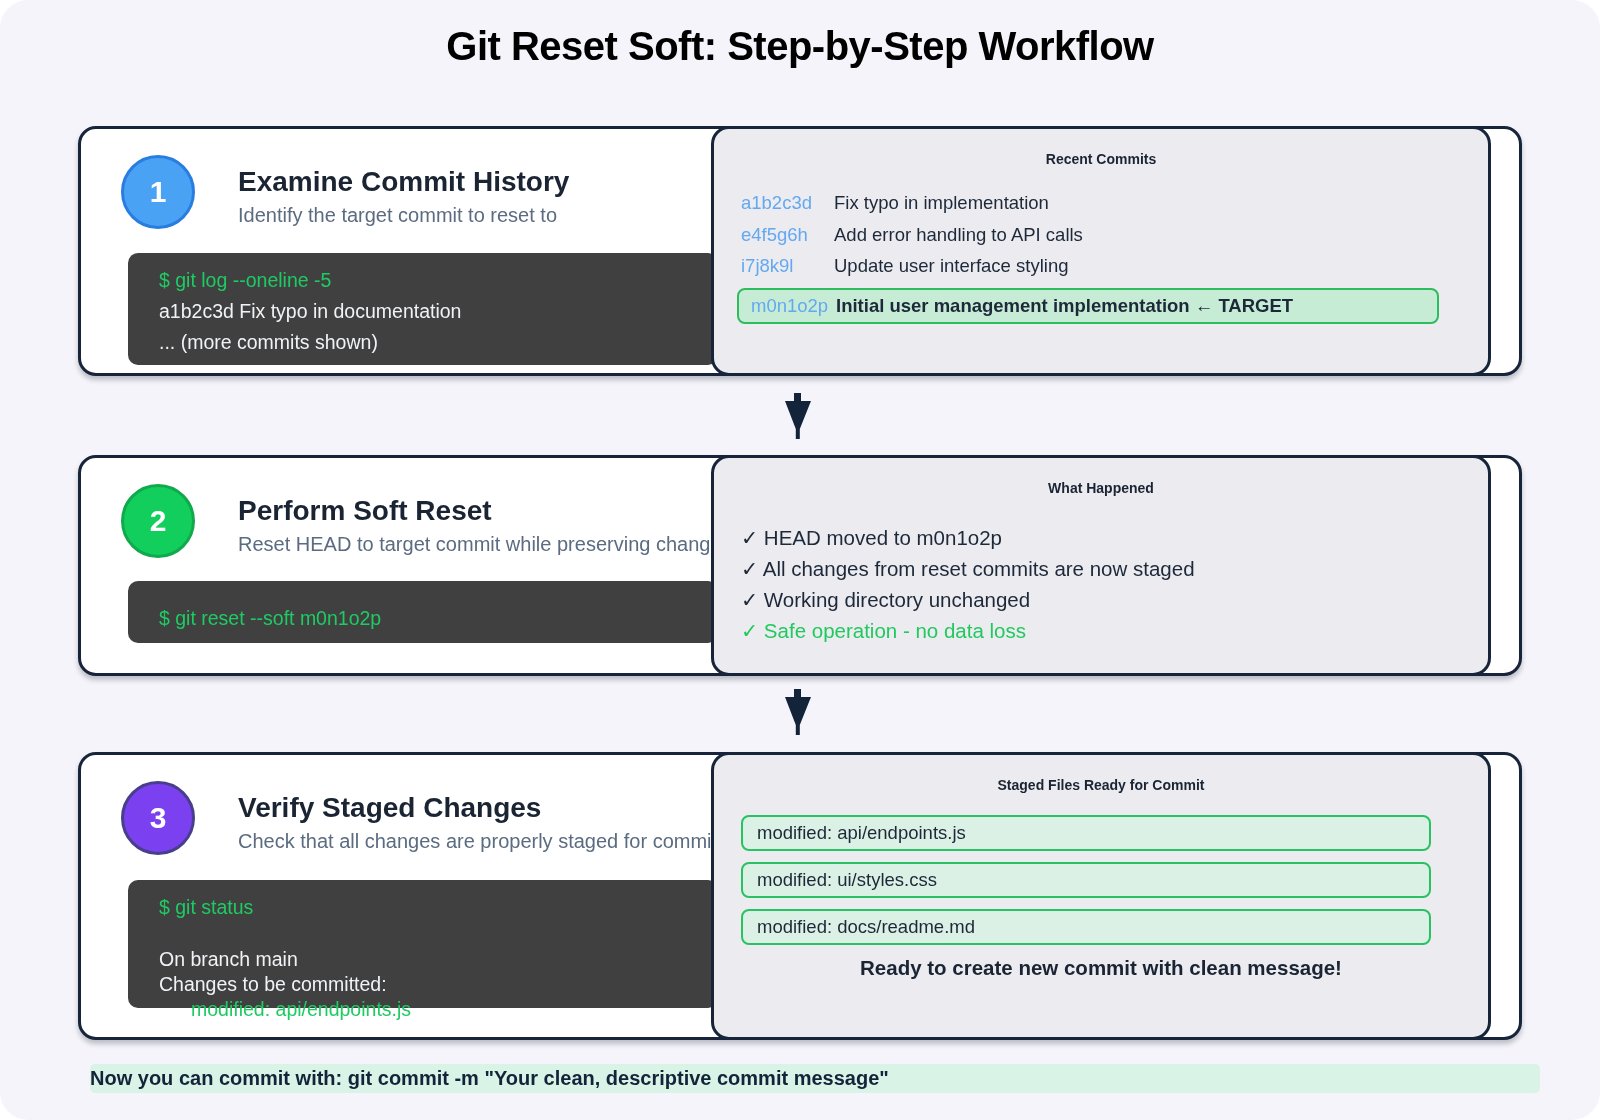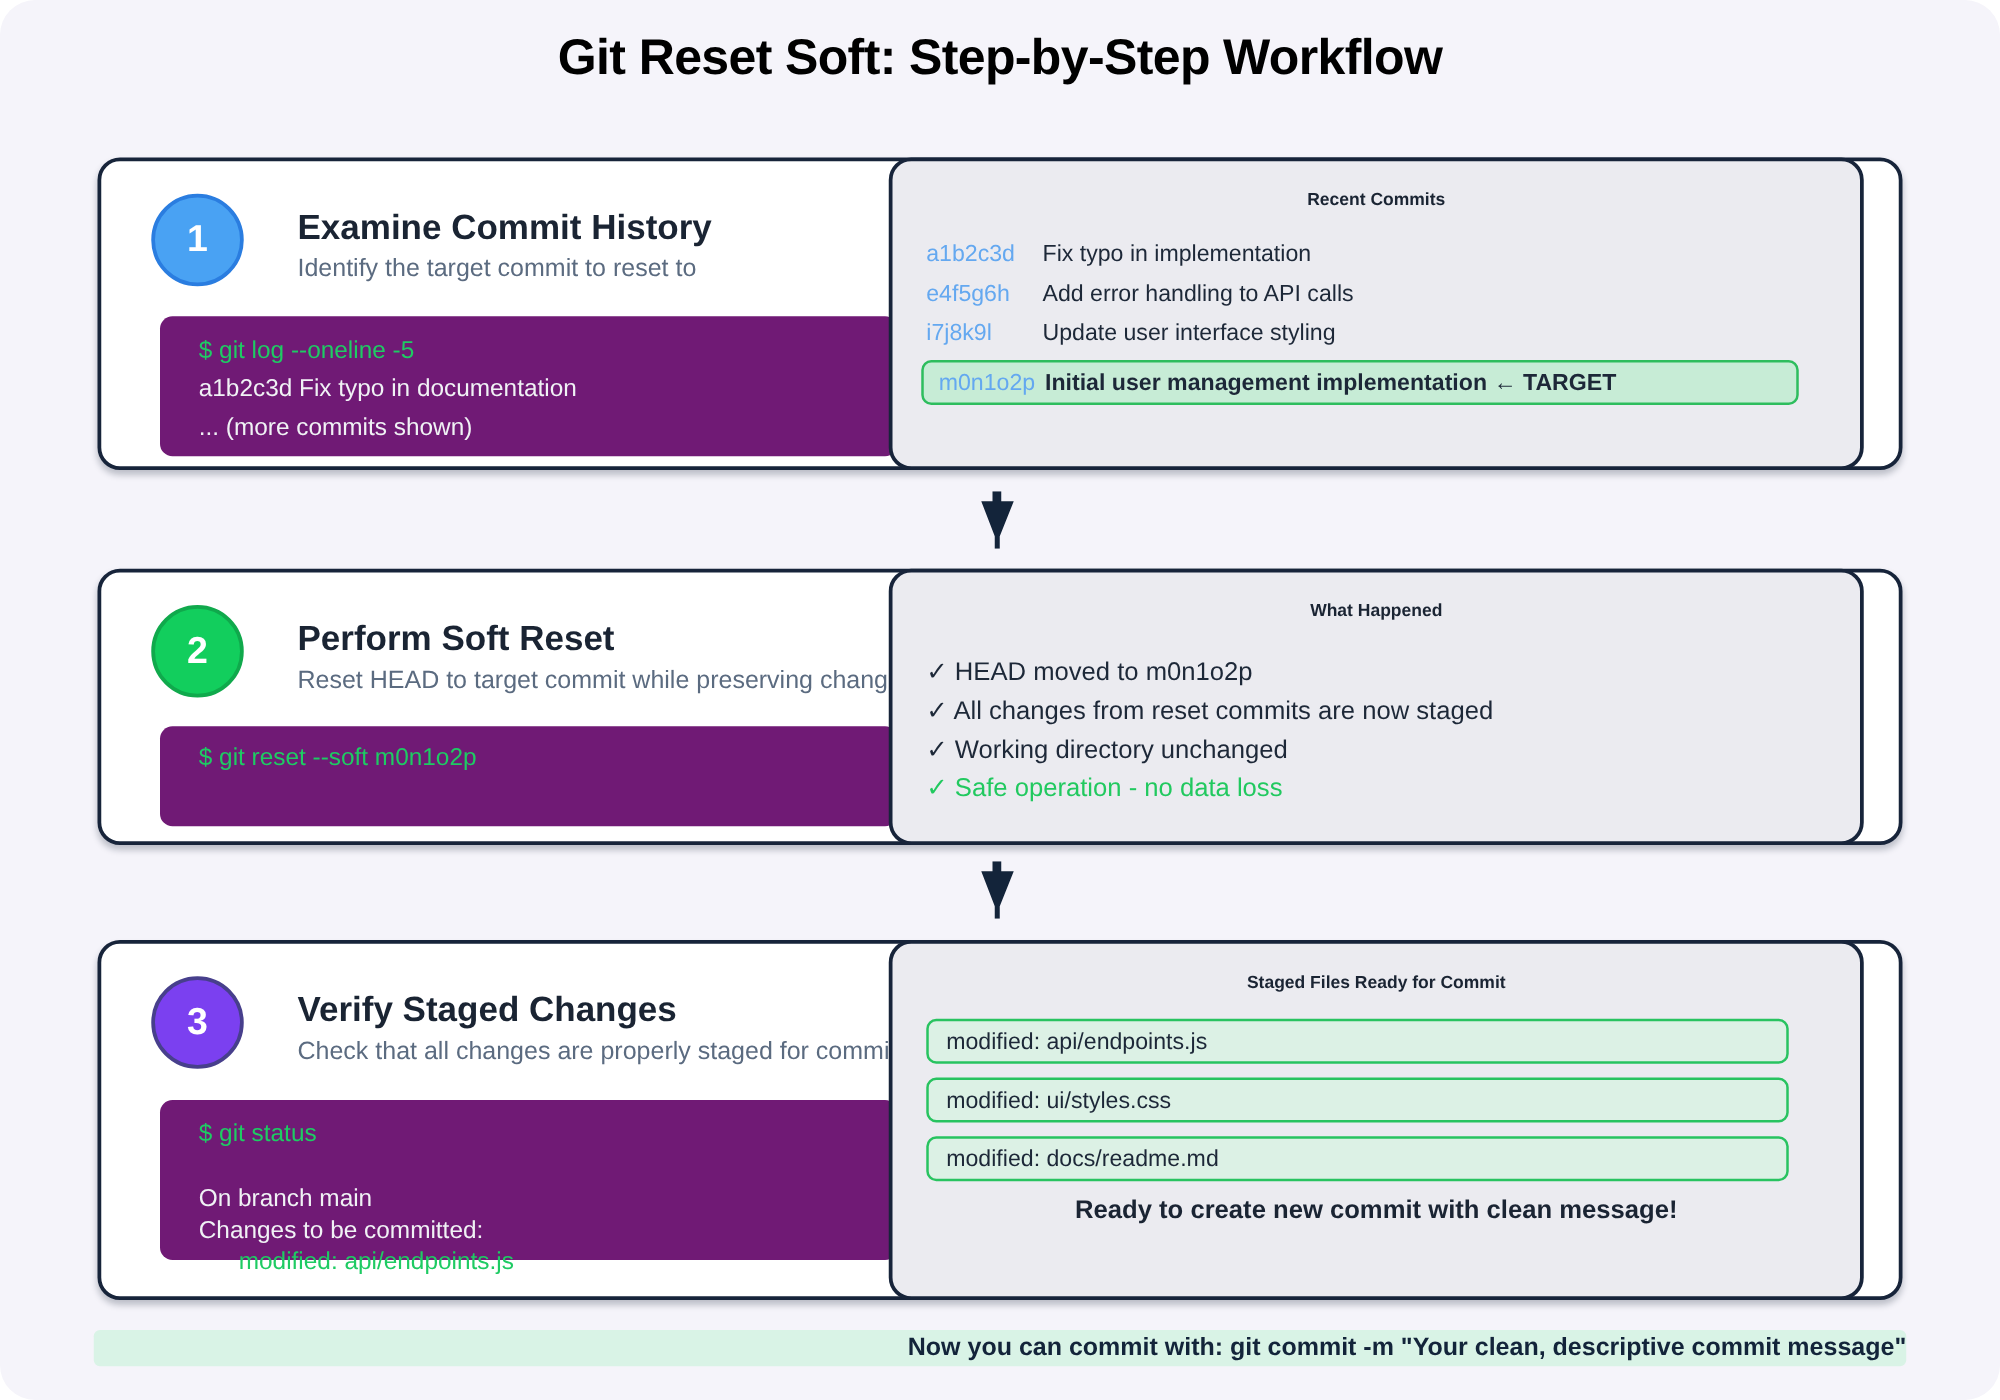--- a/index.html
+++ b/index.html
@@ -49,26 +49,26 @@
   .step-titles { margin-left: 43px; padding-top: 10px; }
   .step-title {
     font-size: 28px; font-weight: 700; color: #1a2433; line-height: 34px;
   }
   .step-subtitle {
     margin-top: 5px; font-size: 20px; color: #5b6b80;
   }
   
   .terminal {
     position: absolute; left: 47px; width: 590px;
-    background: #701a75; border-radius: 10px;
+    background: #404040; border-radius: 10px;
     padding: 12px 0 0 31px;
     color: #f0f2f5; font-size: 19.5px;
   }
   .card-1 .terminal { top: 124px; height: 112px; }
-  .card-2 .terminal { top: 123px; height: 80px; padding-top: 10px; }
+  .card-2 .terminal { top: 123px; height: 62px; padding-top: 22px; }
   .card-3 .terminal { top: 125px; height: 128px; }
   .t-line { line-height: 31px; }
   .t-green { color: #1ecb63; }
   .t-small { font-size: 15px; line-height: 22px; margin-top: 2px; }
   .t-tight { line-height: 25px; }
   .t-gap { margin-top: 24px; }
   .t-indent { padding-left: 32px; }
   
   .info-panel {
     position: absolute; top: -3px; bottom: -3px;
@@ -115,23 +115,23 @@
   .panel-note {
     margin-top: 9px; text-align: center;
     font-size: 20.5px; font-weight: 700; color: #1a2433;
   }
   
   .flow-arrow { position: absolute; left: 784px; width: 28px; height: 46px; }
   .arrow-1 { top: 393px; }
   .arrow-2 { top: 689px; }
   
   .footer-bar {
-    position: absolute; top: 1064px; left: 75px; width: 1450px; height: 29px;
+    position: absolute; top: 1064px; left: 90px; width: 1450px; height: 29px;
     background: #d9f3e6; border-radius: 5px;
-    display: flex; align-items: center; justify-content: flex-end;
+    display: flex; align-items: center; justify-content: flex-start;
     font-size: 20px; font-weight: 700; color: #13243a;
   }
 </style>
 </head>
 <body>
 
 <div class="canvas">
 
   <h1 class="page-title">Git Reset Soft: Step-by-Step Workflow</h1>
 

